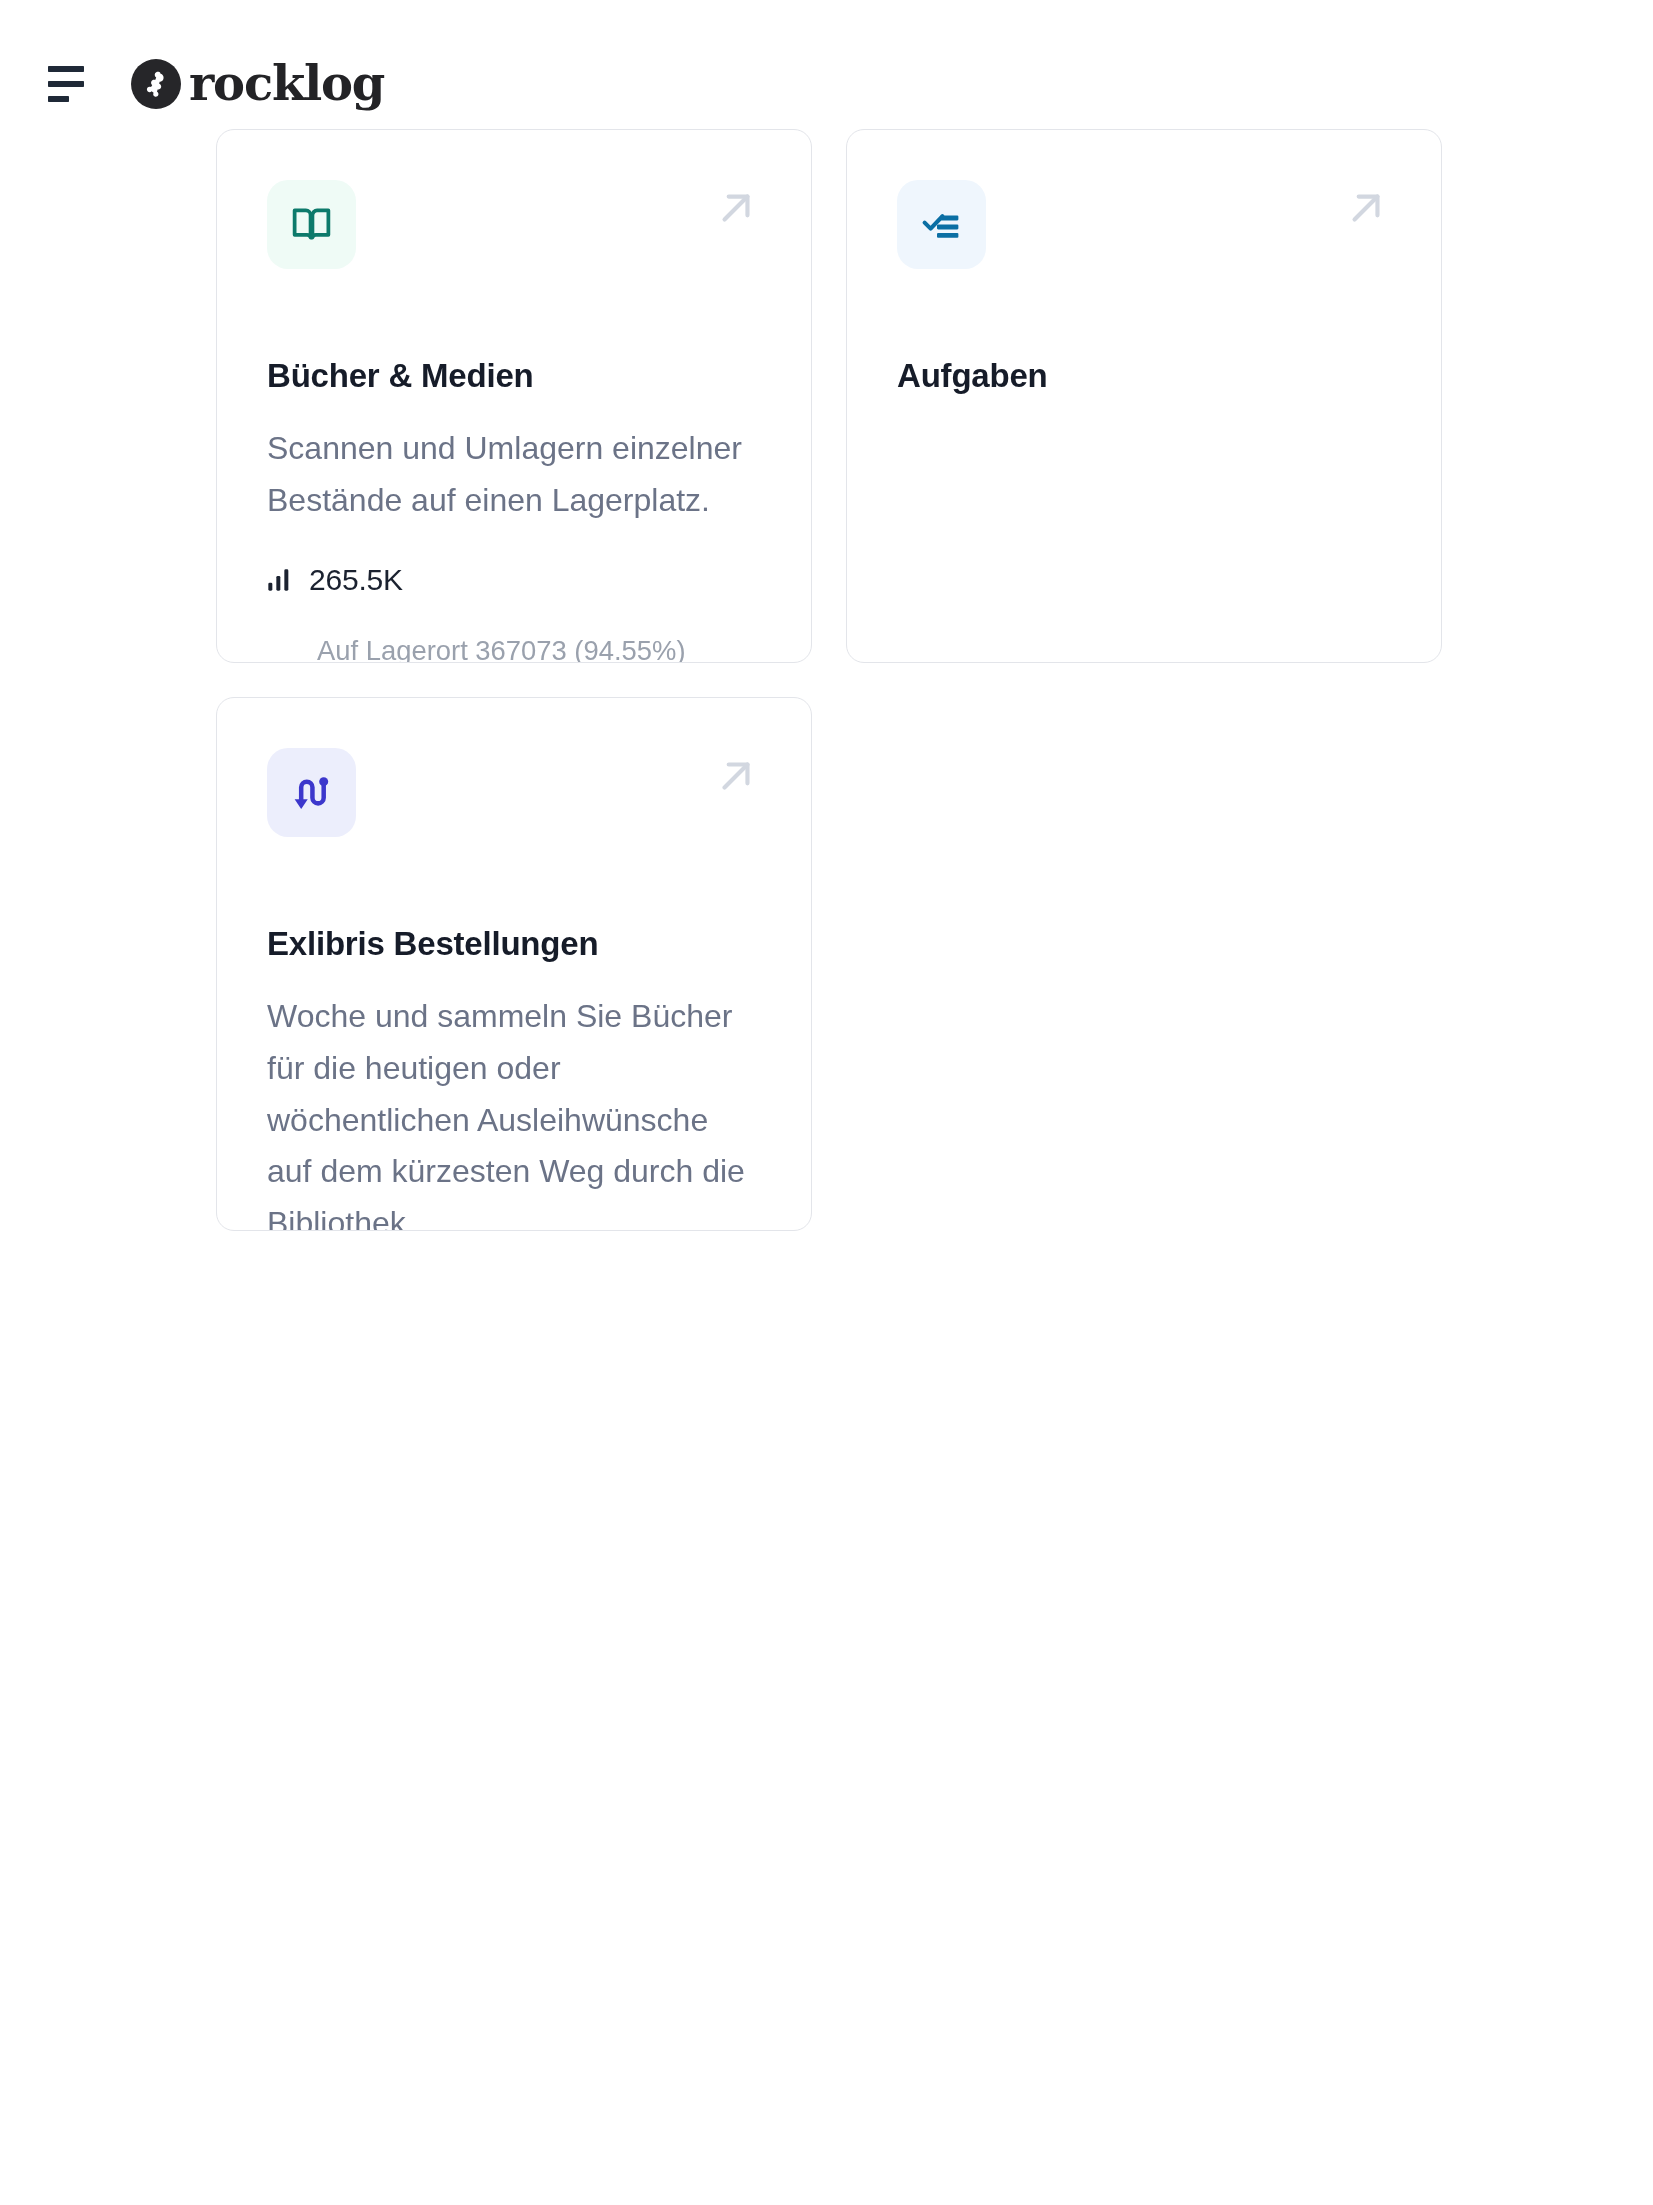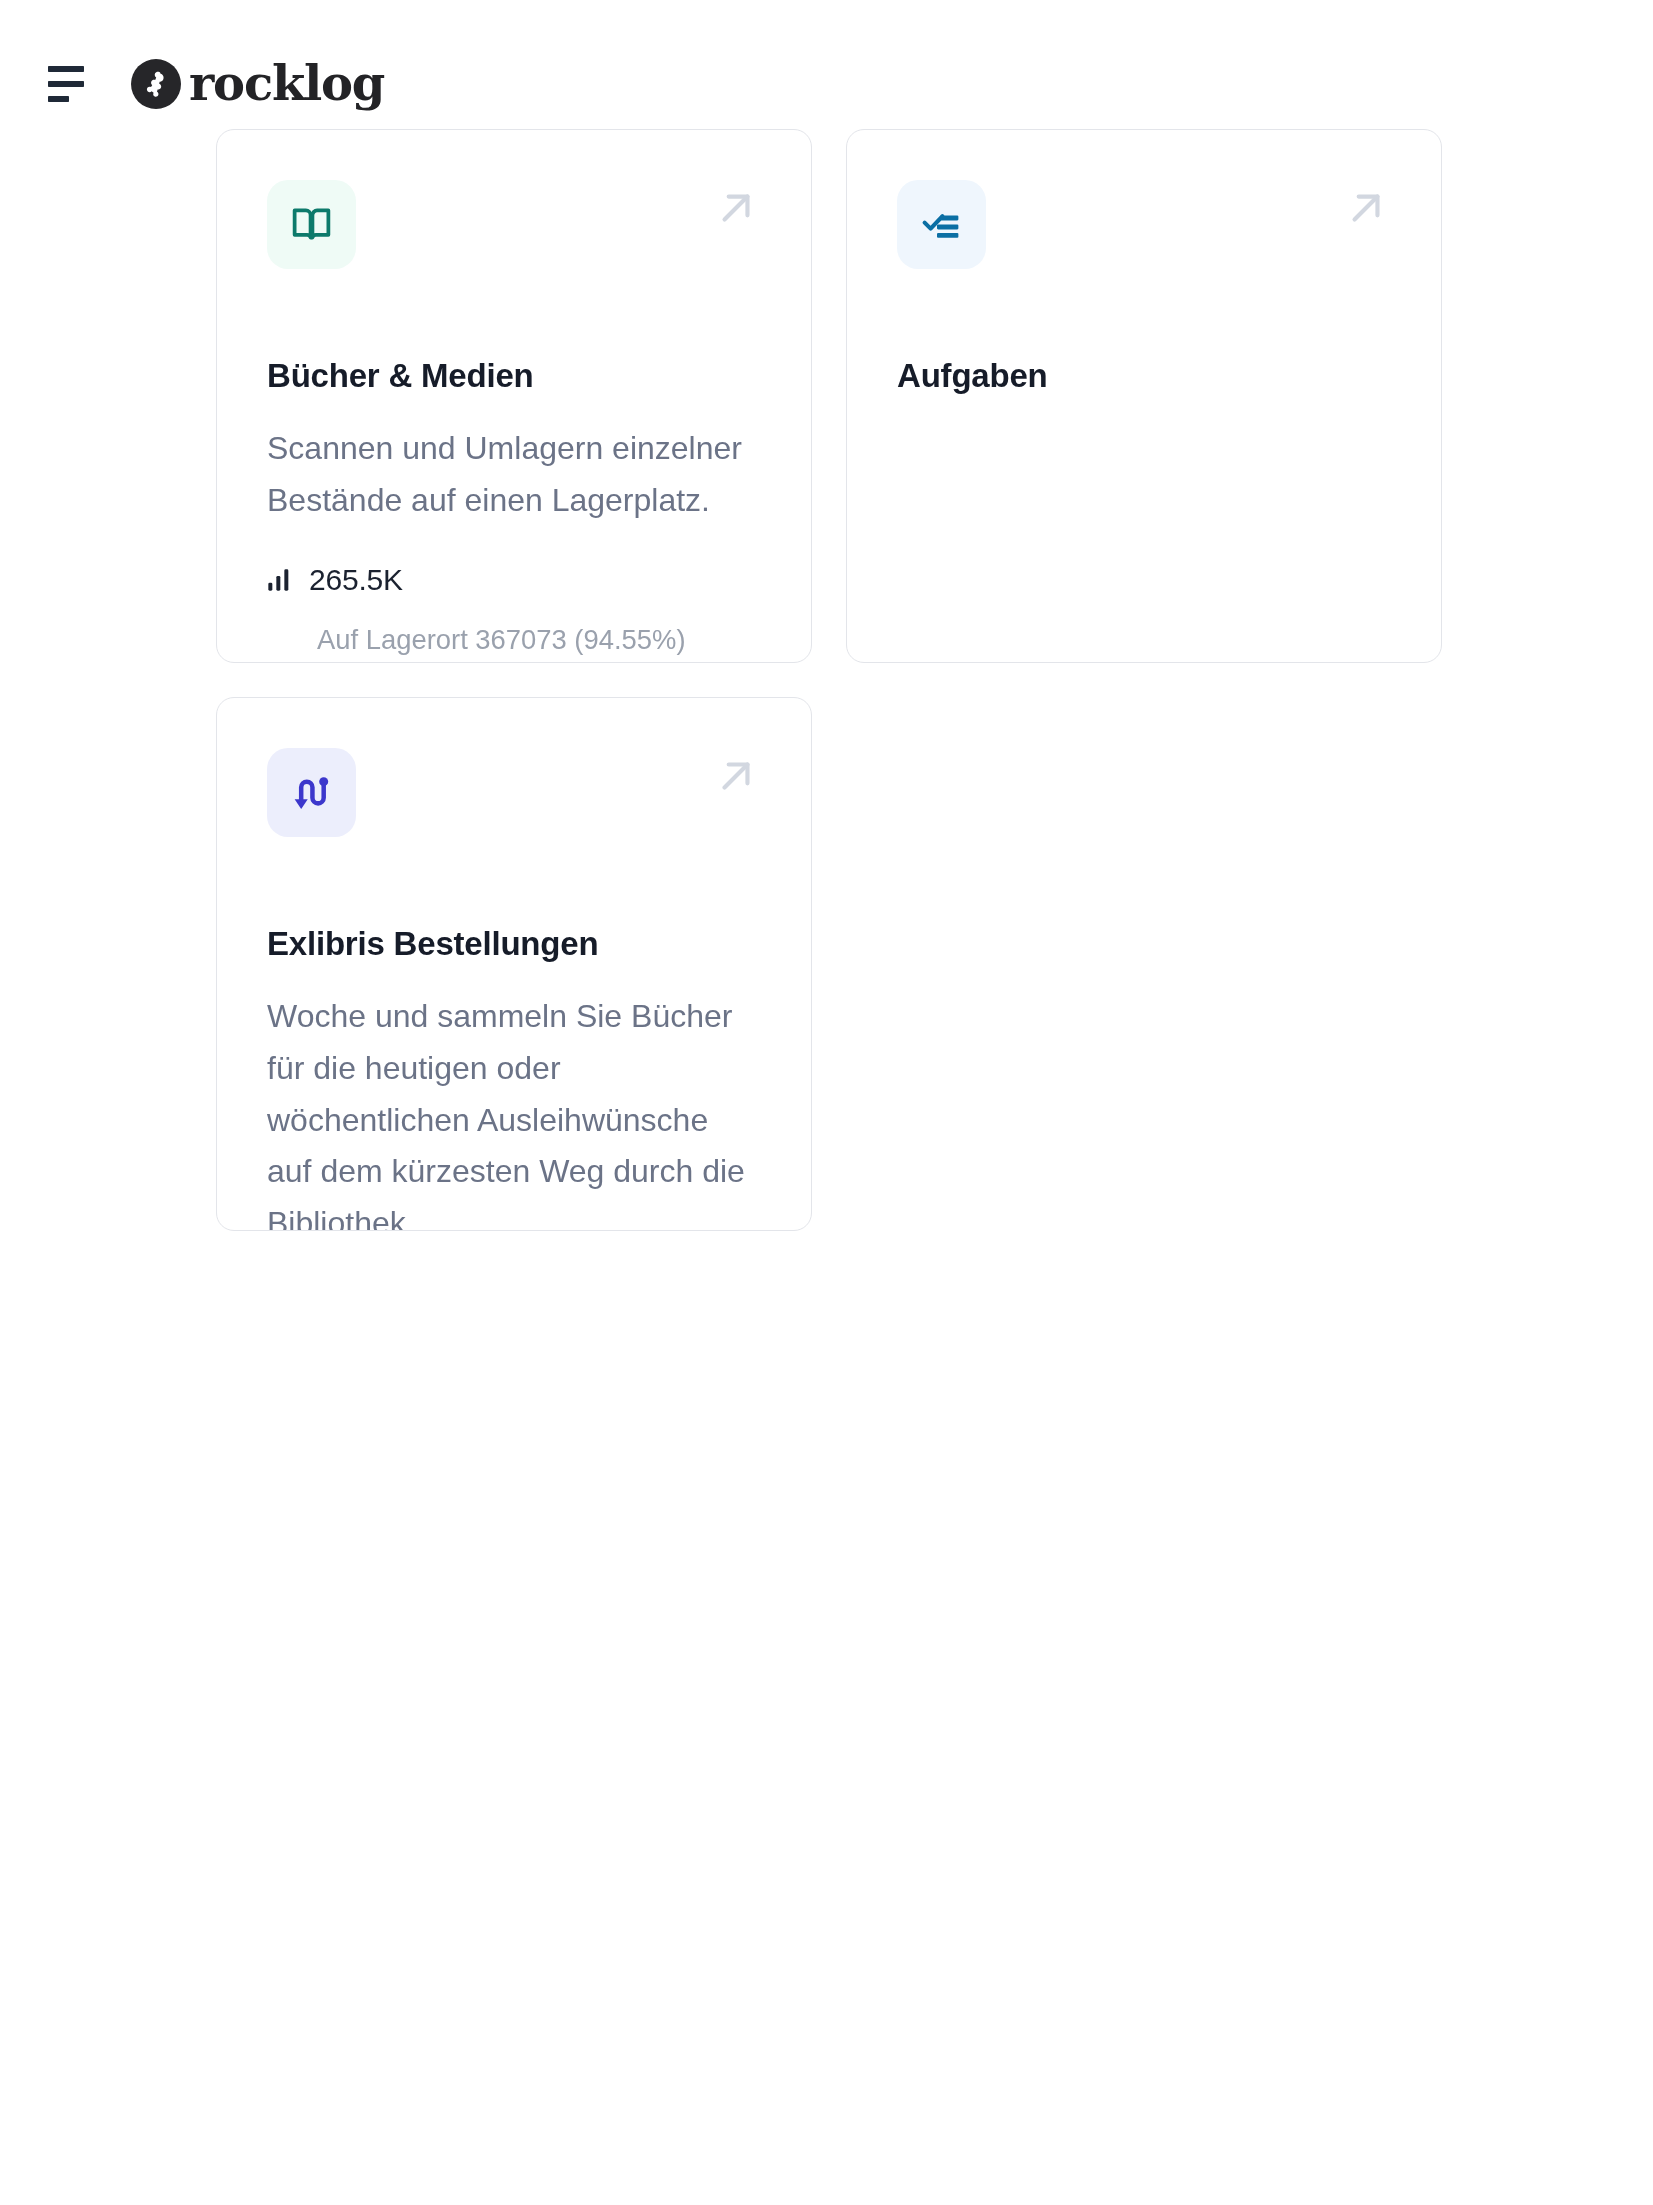--- a/index.html
+++ b/index.html
@@ -139,21 +139,21 @@
     align-items: center;
     gap: 18px;
   }
   .stat-value {
     font-size: 30px;
     color: #1b2230;
     font-weight: 400;
     letter-spacing: -0.2px;
   }
   .stat-sub {
-    margin-top: 27px;
+    margin-top: 38px;
     margin-left: 50px;
     font-size: 27.4px;
     color: #9aa1ad;
     font-weight: 400;
   }
 
   .bars-icon { width: 24px; height: 26px; flex: 0 0 auto; }
 </style>
 </head>
 <body>

